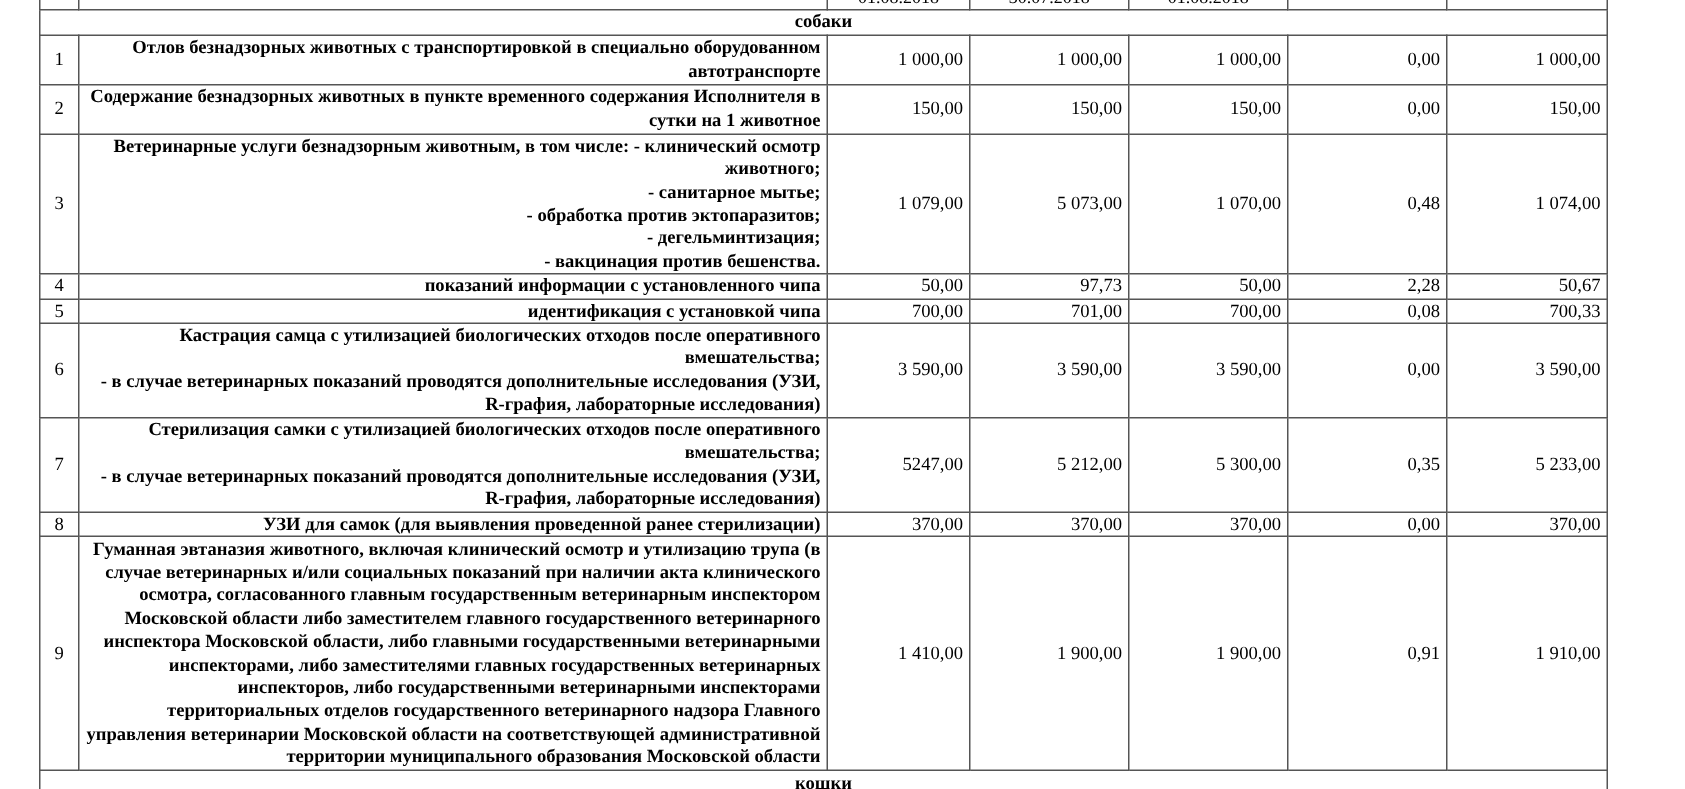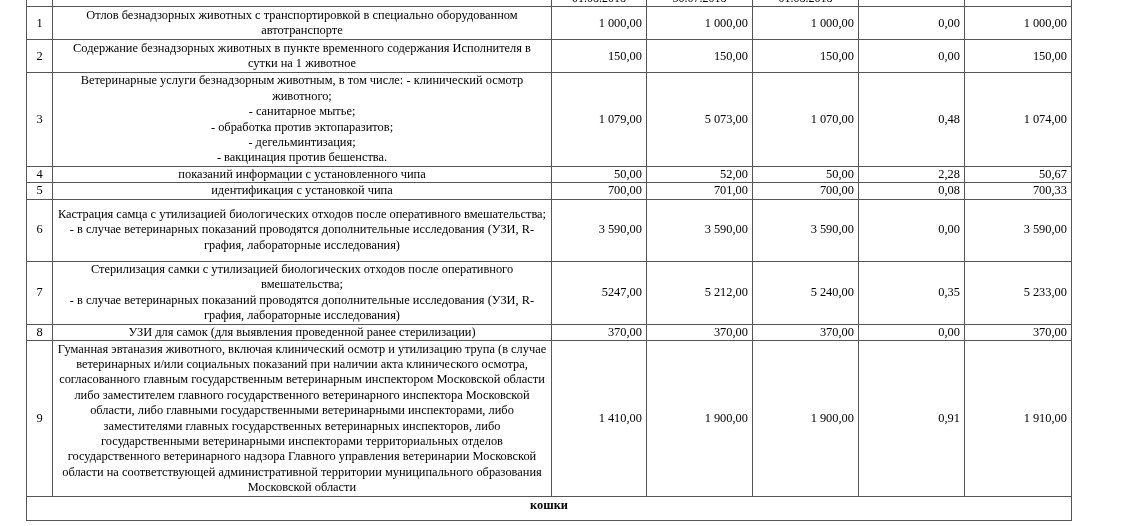--- a/index.html
+++ b/index.html
@@ -1,21 +1,21 @@
 <!DOCTYPE html>
 <html><head>
 <meta charset="utf-8">
 <style>
   html, body { margin:0; padding:0; background:#ffffff; }
   body { width:1123px; height:526px; overflow:hidden; position:relative;
          font-family:"Liberation Serif", "DejaVu Serif", serif; color:#000; font-size:12.4px; }
   table.doc { position:absolute; left:26px; top:-10px; border-collapse:collapse; table-layout:fixed; width:1045px; }
   table.doc td { border:1px solid #555; padding:0 4px; vertical-align:middle; line-height:15.4px; }
   td.num { text-align:center; }
-  td.desc { text-align:center; padding-left:8px; }
+  td.desc { text-align:right; padding-left:8px;font-weight:bold; }
   td.val { text-align:right; }
   td.section { text-align:center; font-weight:bold; padding:0; }
   tr.toprow td { height:15px; font-size:12px; text-align:center; }
   .ml { white-space:pre-line; }
 </style>
 </head>
 <body>
 
 <table class="doc">
   <colgroup>
@@ -29,20 +29,23 @@
   </colgroup>
   <tbody>
     <tr class="toprow">
       <td></td>
       <td></td>
       <td>01.08.2018</td>
       <td>30.07.2018</td>
       <td>01.08.2018</td>
       <td></td>
       <td></td>
+    </tr>
+    <tr>
+      <td colspan="7" class="section" style="height:14px">собаки</td>
     </tr>
 
     <tr style="height:33px">
       <td class="num">1</td>
       <td class="desc ml">Отлов безнадзорных животных с транспортировкой в специально оборудованном автотранспорте</td>
       <td class="val">1 000,00</td>
       <td class="val">1 000,00</td>
       <td class="val">1 000,00</td>
       <td class="val">0,00</td>
       <td class="val">1 000,00</td>
@@ -66,21 +69,21 @@
       <td class="val">1 079,00</td>
       <td class="val">5 073,00</td>
       <td class="val">1 070,00</td>
       <td class="val">0,48</td>
       <td class="val">1 074,00</td>
     </tr>
     <tr style="height:15px">
       <td class="num">4</td>
       <td class="desc ml">показаний информации с установленного чипа</td>
       <td class="val">50,00</td>
-      <td class="val">52,00</td>
+      <td class="val">97,73</td>
       <td class="val">50,00</td>
       <td class="val">2,28</td>
       <td class="val">50,67</td>
     </tr>
     <tr style="height:15px">
       <td class="num">5</td>
       <td class="desc ml">идентификация с установкой чипа</td>
       <td class="val">700,00</td>
       <td class="val">701,00</td>
       <td class="val">700,00</td>
@@ -96,21 +99,21 @@
       <td class="val">3 590,00</td>
       <td class="val">0,00</td>
       <td class="val">3 590,00</td>
     </tr>
     <tr style="height:63px">
       <td class="num">7</td>
       <td class="desc ml">Стерилизация самки с утилизацией биологических отходов после оперативного вмешательства;
 - в случае ветеринарных показаний проводятся дополнительные исследования (УЗИ, R-графия, лабораторные исследования)</td>
       <td class="val">5247,00</td>
       <td class="val">5 212,00</td>
-      <td class="val">5 240,00</td>
+      <td class="val">5 300,00</td>
       <td class="val">0,35</td>
       <td class="val">5 233,00</td>
     </tr>
     <tr style="height:15px">
       <td class="num">8</td>
       <td class="desc ml">УЗИ для самок (для выявления проведенной ранее стерилизации)</td>
       <td class="val">370,00</td>
       <td class="val">370,00</td>
       <td class="val">370,00</td>
       <td class="val">0,00</td>

